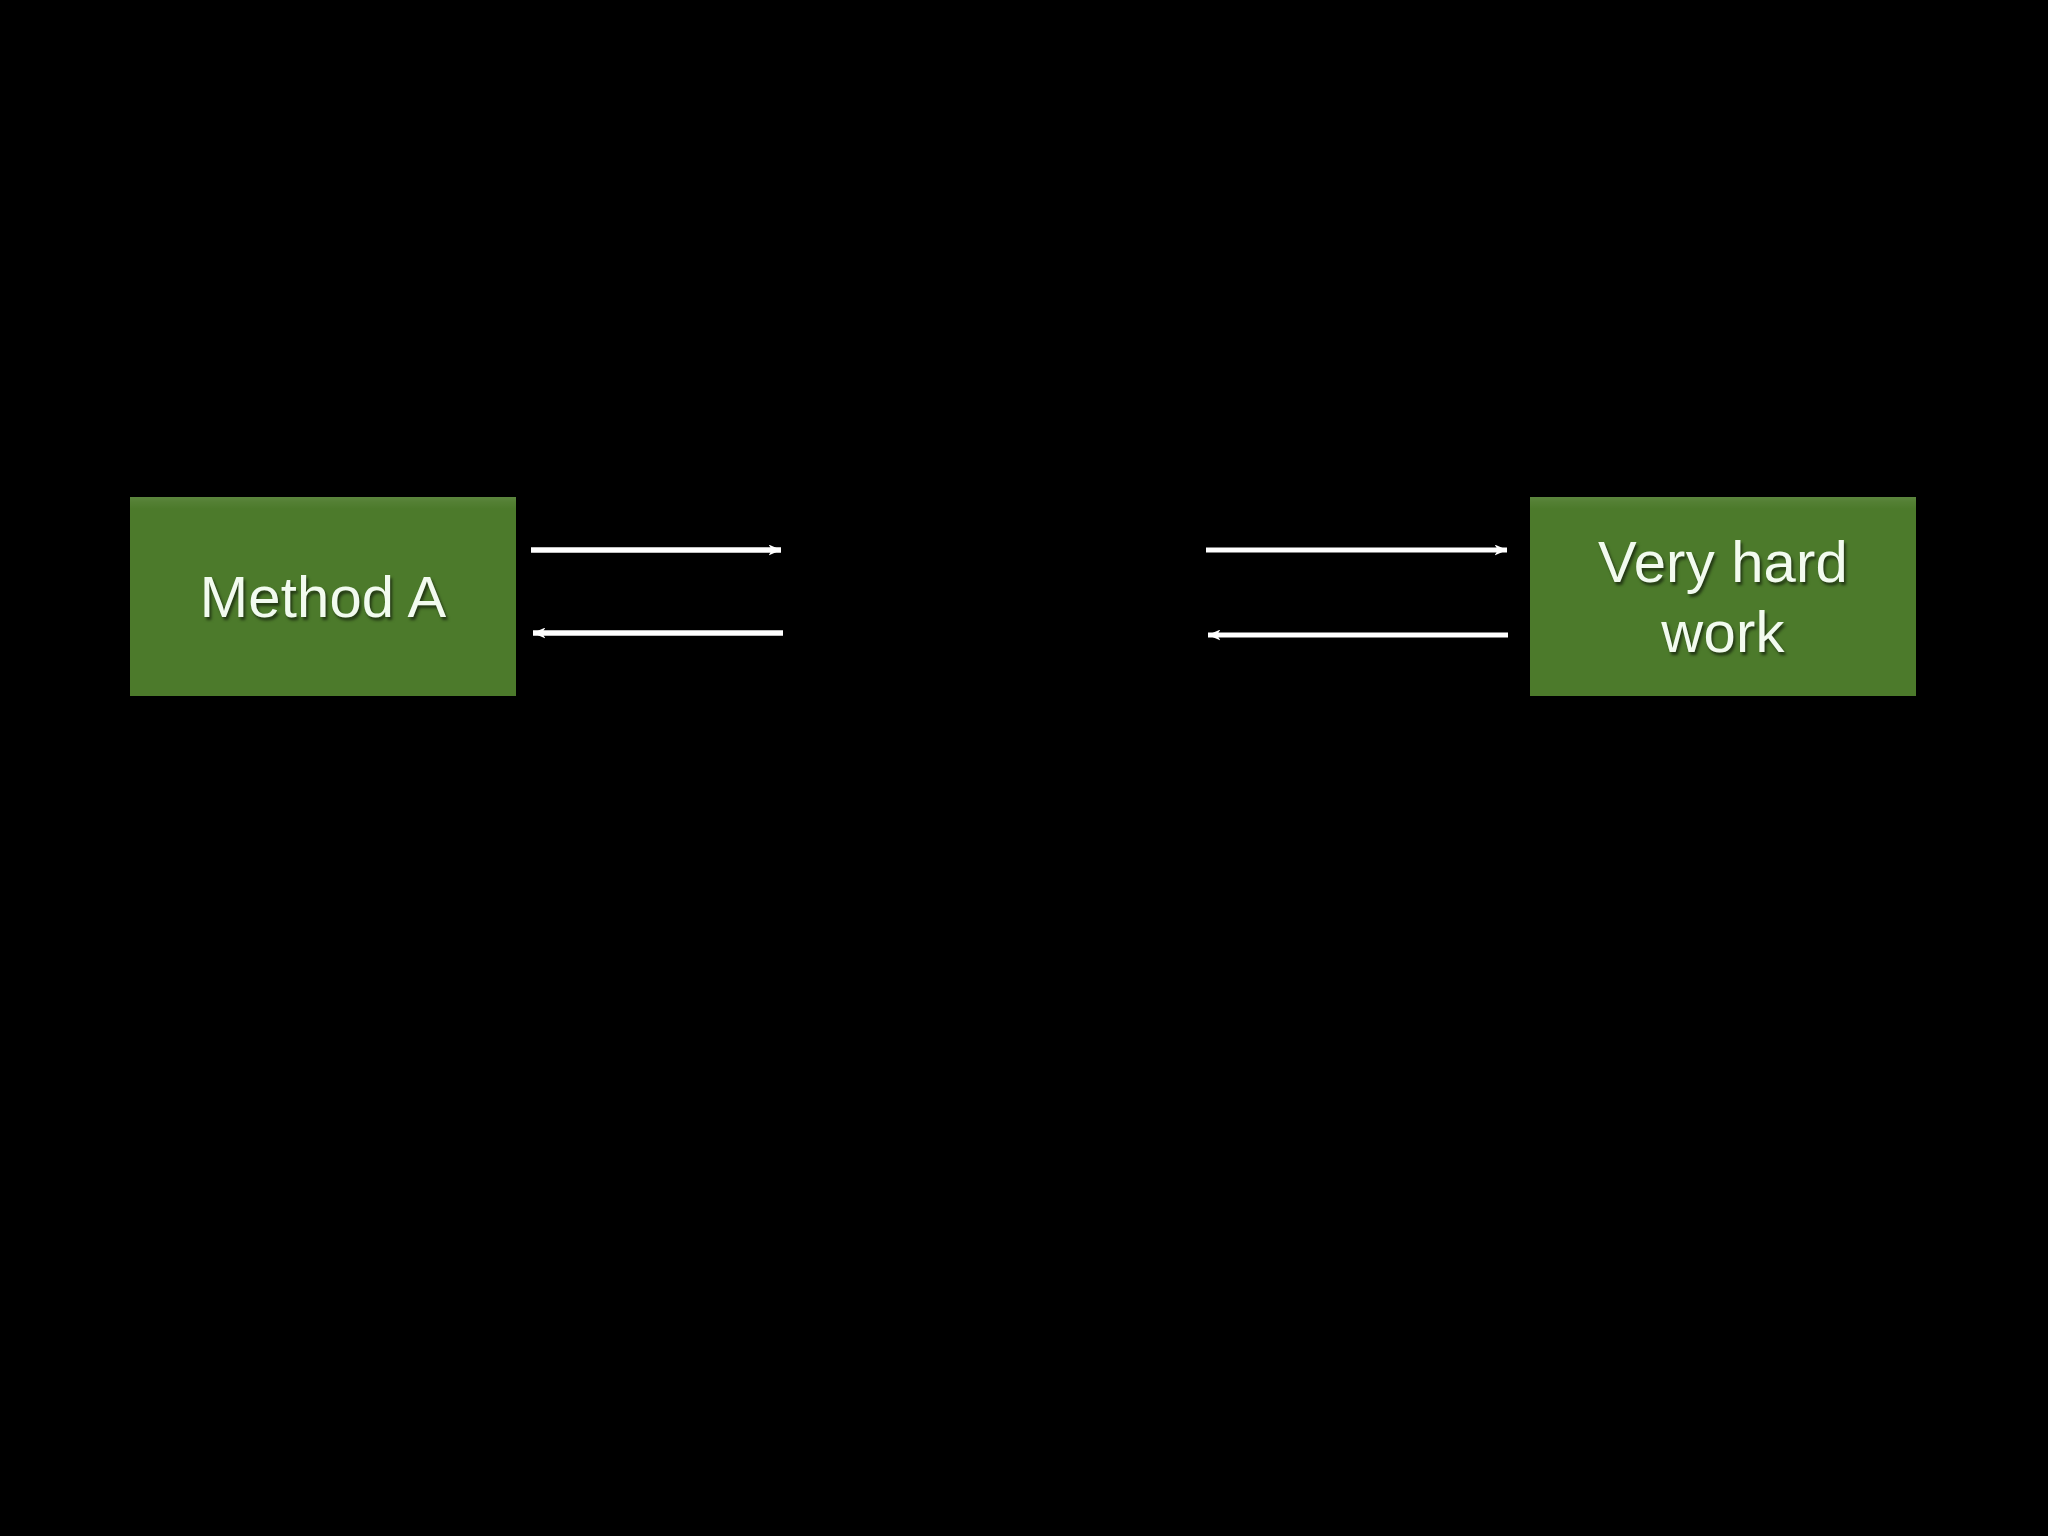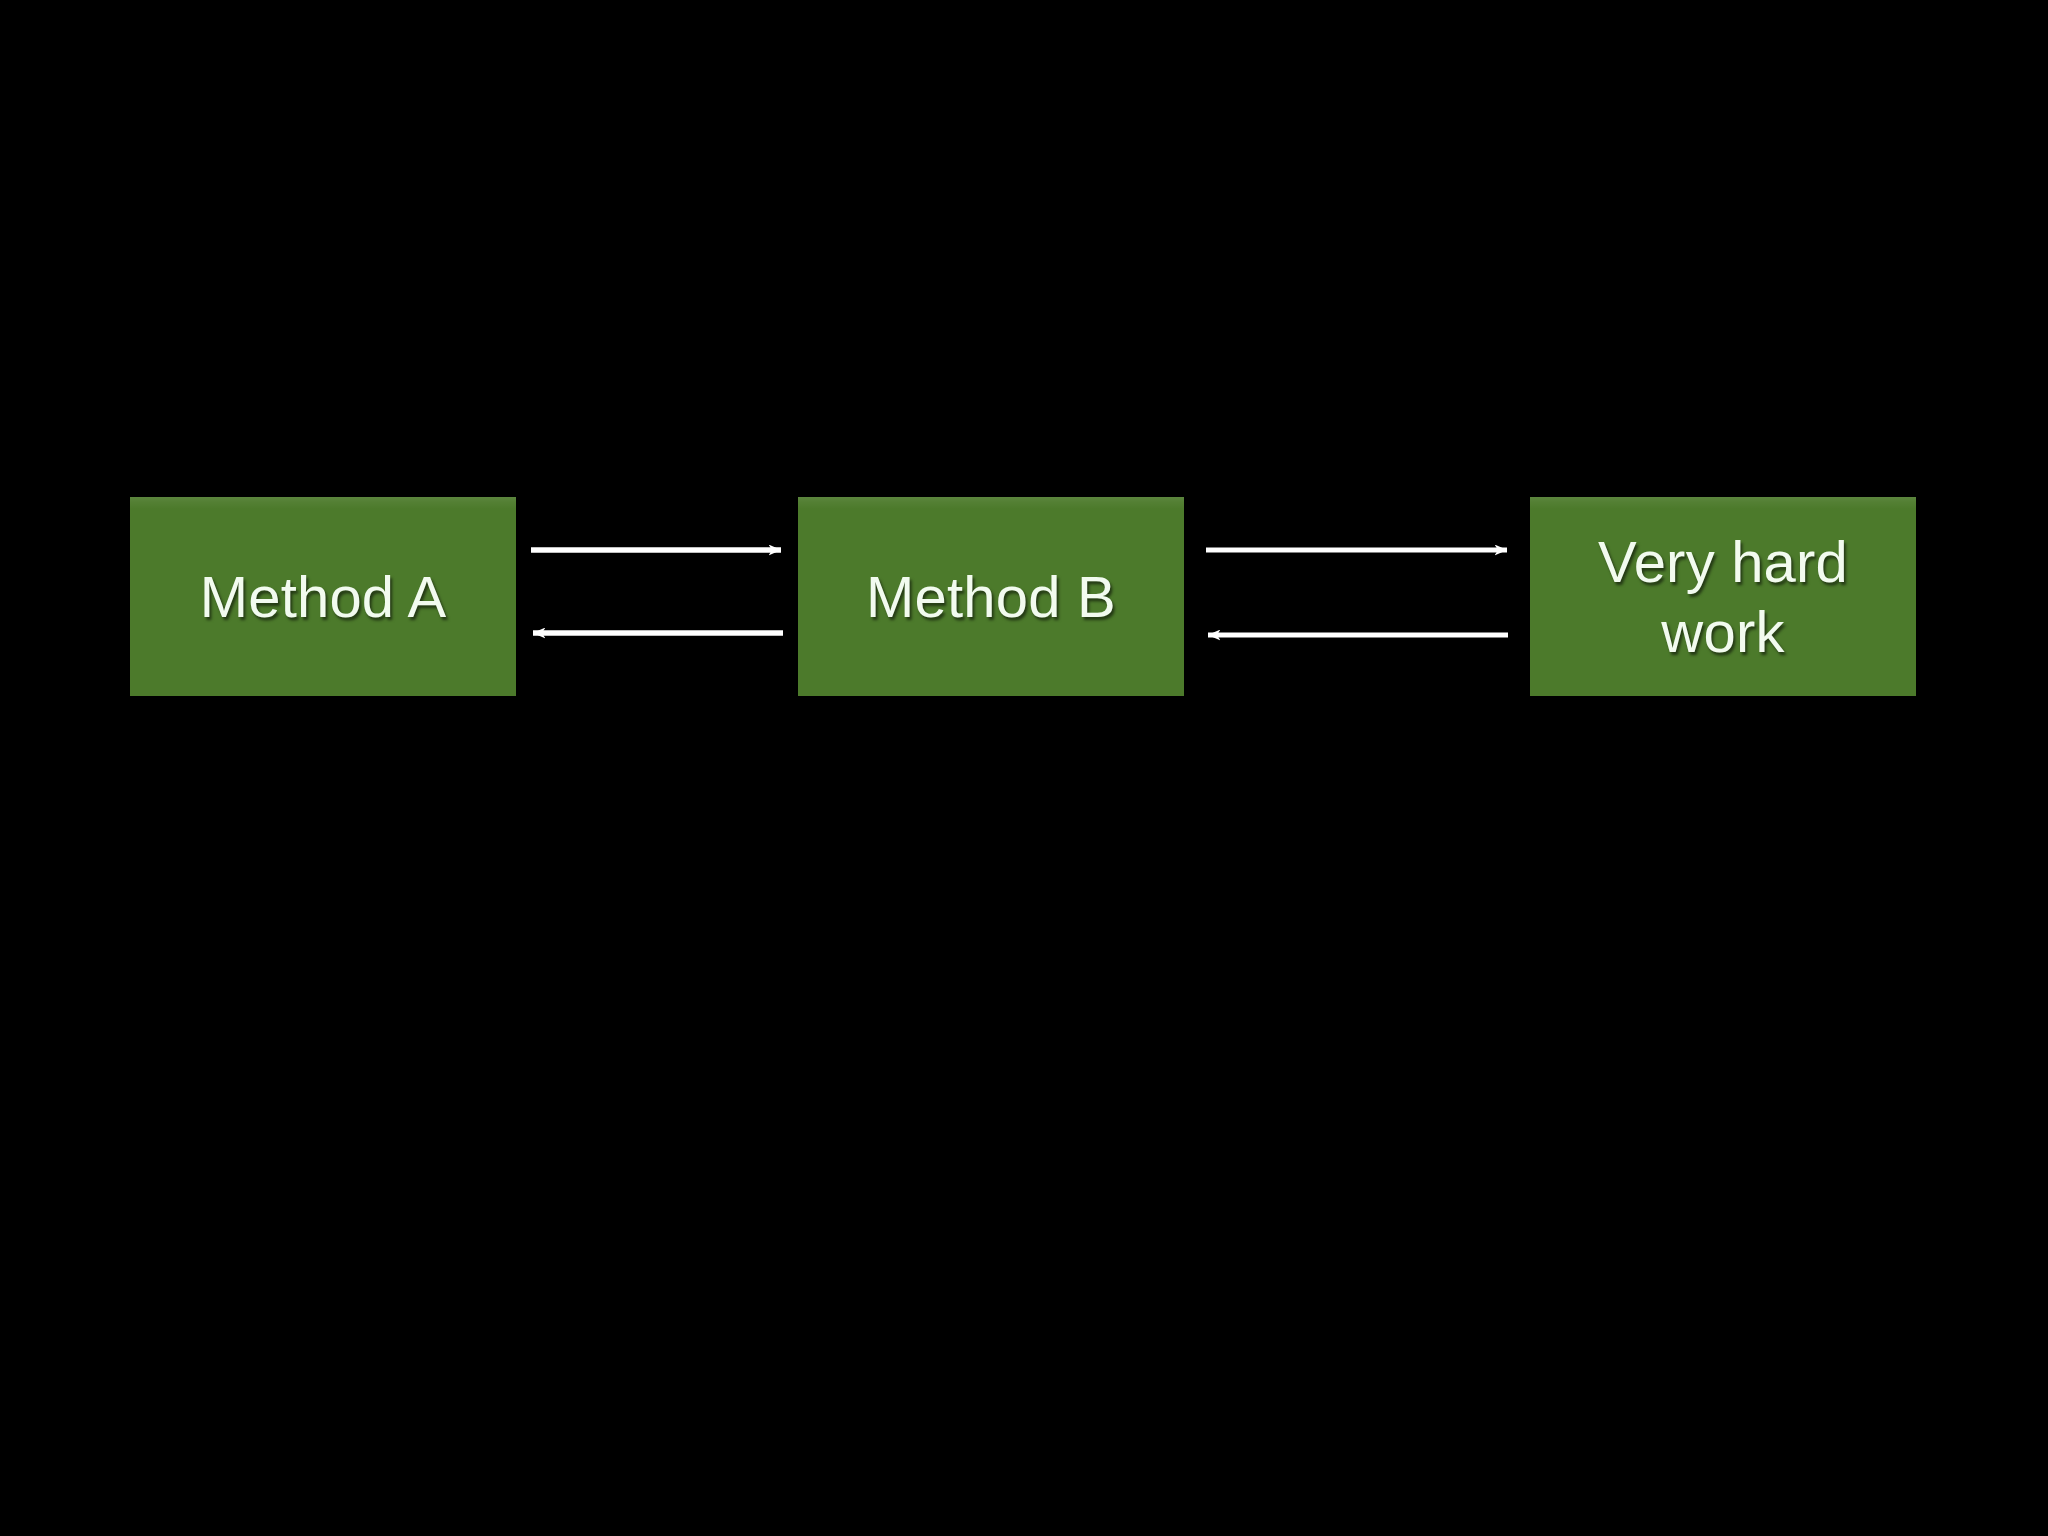--- a/index.html
+++ b/index.html
@@ -81,23 +81,20 @@
           <path d="M 0,0 L 12.6,5.5 L 0,11 L 3.4,5.5 Z" fill="#ffffff"></path>
         </marker>
       </defs>
 
       <line x1="15" y1="53" x2="265" y2="53" stroke="#ffffff" stroke-width="5.5" marker-end="url(#head-right-1)"></line>
 
       <line x1="267" y1="136" x2="17" y2="136" stroke="#ffffff" stroke-width="5.5" marker-end="url(#head-left-1)"></line>
     </svg>
   </div>
 
-  <div class="node" id="node-b">
-    <span class="node-label">Method B</span>
-  </div>
 
   <div class="connector" id="conn-bc">
     <svg class="conn-svg" viewBox="0 0 346 199" preserveAspectRatio="none">
       <defs>
         <marker id="head-right-2" markerWidth="13" markerHeight="11" refX="12.4" refY="5.5" orient="auto" markerUnits="userSpaceOnUse">
           <path d="M 0,0 L 12.6,5.5 L 0,11 L 3.4,5.5 Z" fill="#ffffff"></path>
         </marker>
         <marker id="head-left-2" markerWidth="13" markerHeight="11" refX="12.4" refY="5.5" orient="auto" markerUnits="userSpaceOnUse">
           <path d="M 0,0 L 12.6,5.5 L 0,11 L 3.4,5.5 Z" fill="#ffffff"></path>
         </marker>

